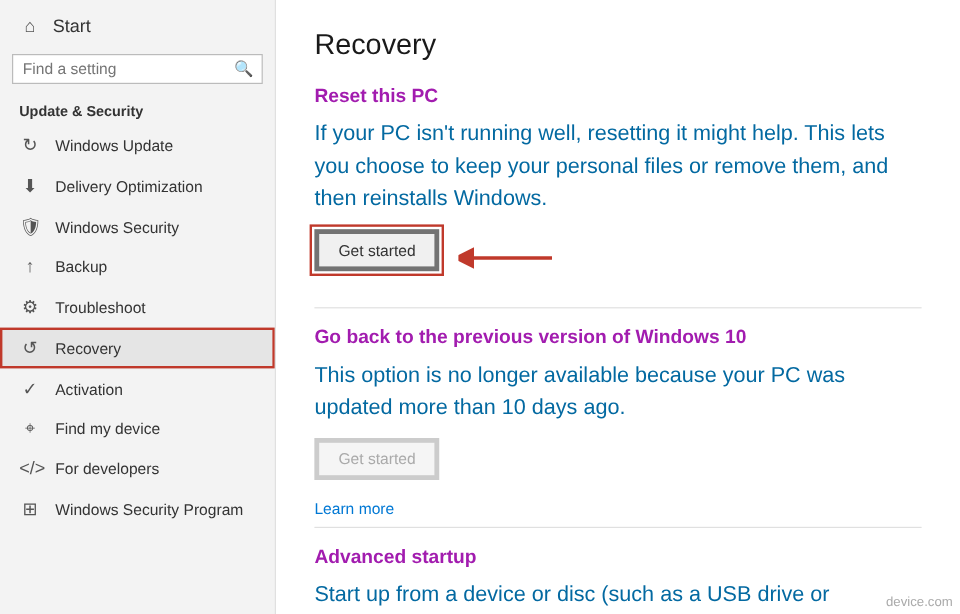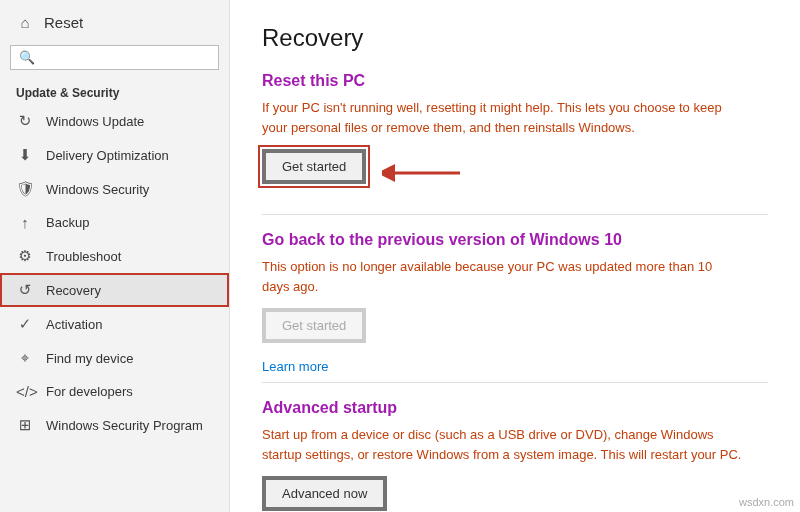--- a/index.html
+++ b/index.html
@@ -102,22 +102,22 @@
     }
 
     .section-title {
       font-size: 16px;
       font-weight: 600;
       color: #a21caf;
       margin-bottom: 8px;
     }
 
     .section-desc {
-      font-size: 13px;
-      color: #c2410c;
+      font-size: 18px;
+      color: #0369a1;
       line-height: 1.5;
       margin-bottom: 12px;
       max-width: 480px;
     }
 
     .btn {
       display: inline-block;
       padding: 6px 16px;
       font-size: 13px;
       border: 4px solid #737373;
@@ -166,24 +166,25 @@
       font-size: 11px;
       color: #aaa;
     }
   </style>
 </head>
 <body>
 
 <nav class="sidebar">
   <div class="sidebar-home">
     <span class="sidebar-icon">⌂</span>
-    <span>Reset</span>
+    <span>Start</span>
   </div>
 
   <div class="search-box">
+    <input type="text" placeholder="Find a setting" style="">
     <span class="search-icon-span">🔍</span>
   </div>
 
   <div class="section-label">Update &amp; Security</div>
 
   <div class="sidebar-item">
     <span class="sidebar-icon">↻</span>
     <span>Windows Update</span>
   </div>
   <div class="sidebar-item">
@@ -259,13 +260,13 @@
   <hr class="divider">
 
   <div>
     <h2 class="section-title">Advanced startup</h2>
     <p class="section-desc">Start up from a device or disc (such as a USB drive or DVD), change Windows startup settings, or restore Windows from a system image. This will restart your PC.</p>
     <button class="btn">Advanced now</button>
   </div>
 
 </main>
 
-<div class="watermark">wsdxn.com</div>
+<div class="watermark">device.com</div>
 
 </body></html>

